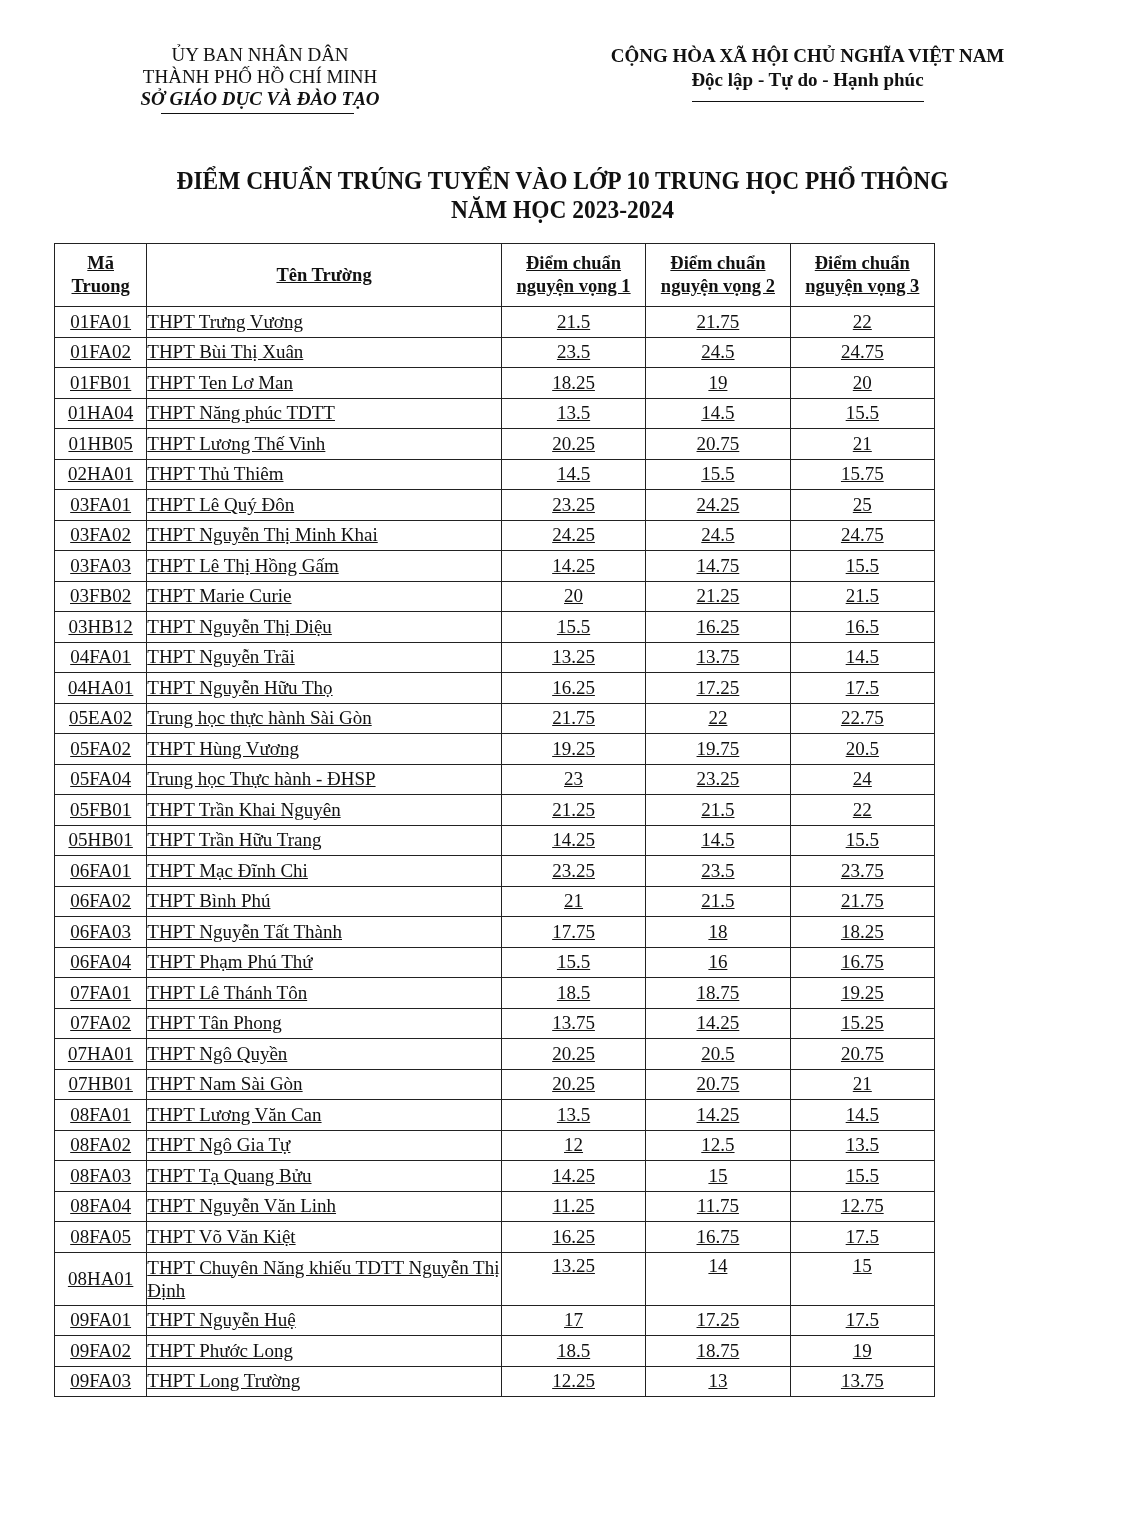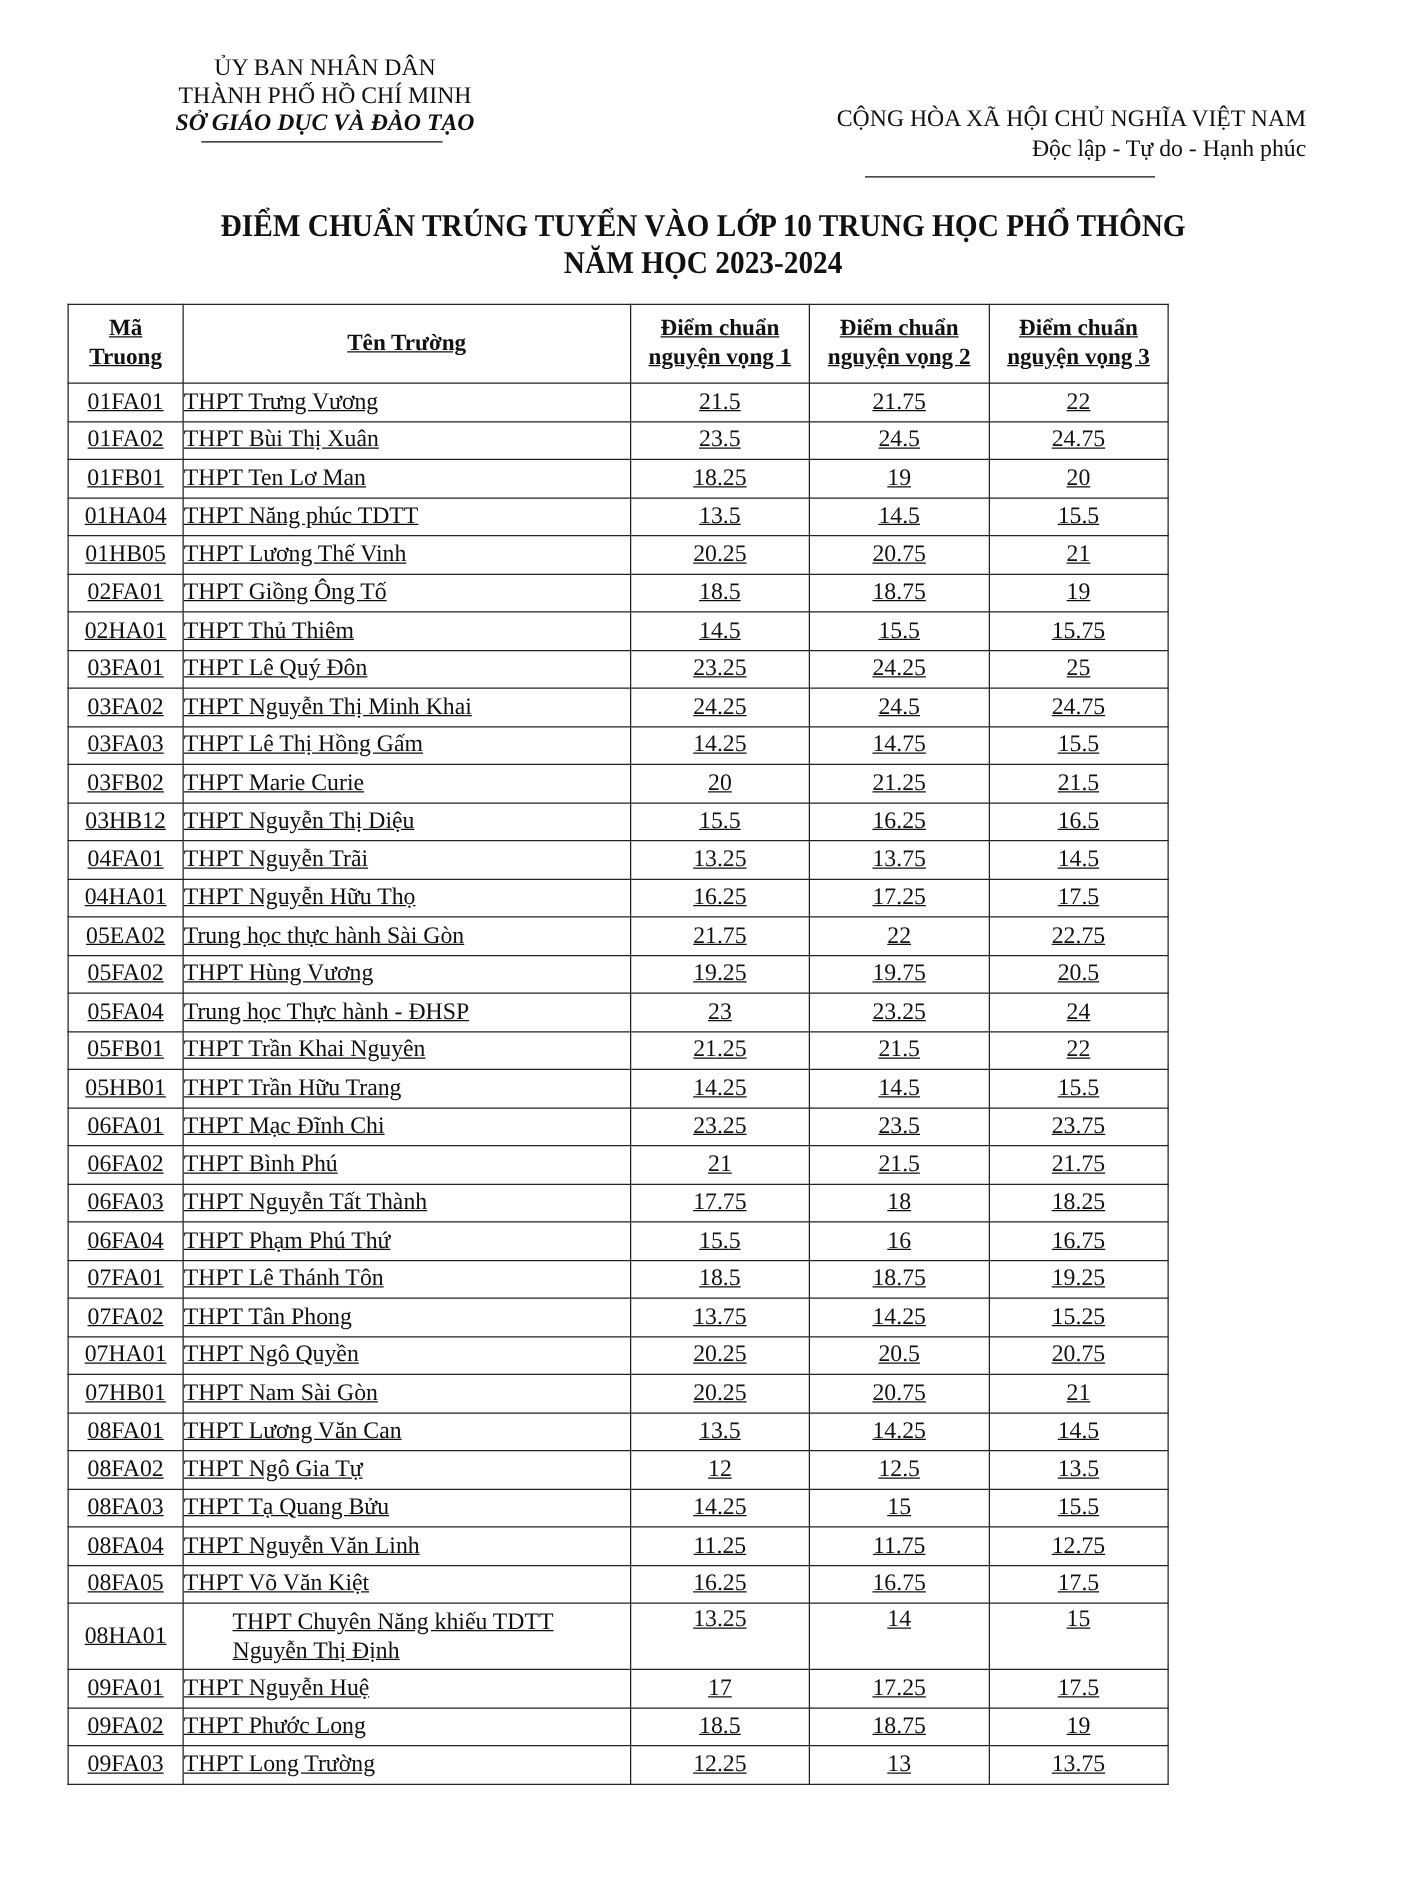--- a/index.html
+++ b/index.html
@@ -1,34 +1,34 @@
 <!DOCTYPE html>
 <html><head>
 <meta charset="utf-8">
 <style>
   html, body { margin: 0; padding: 0; background: #ffffff; }
   body { width: 1125px; height: 1519px; position: relative; overflow: hidden;
          font-family: "Liberation Serif", "DejaVu Serif", serif; color: #111; }
   .hdr-left { position: absolute; left: 84px; top: 44px; width: 352px; text-align: center; font-size: 19px; line-height: 22px; }
   .hdr-left .bold { font-weight: bold; font-style: italic; }
   .hdr-left .rule { width: 193px; height: 1px; background: #111; margin: 3px auto 0 auto; position: relative; left: -3px; }
-  .hdr-right { position: absolute; left: 570px; top: 44px; width: 475px; text-align: right; font-size: 19px; font-weight: normal; line-height: 24px; margin-top: 40px; }
+  .hdr-right { position: absolute; left: 570px; top: 44px; width: 475px; text-align: center; font-size: 19px; font-weight: bold; line-height: 24px; }
   .hdr-right .rule { width: 232px; height: 1px; background: #111; margin: 9px auto 0 auto; }
   .title { position: absolute; left: 0; width: 1125px; text-align: center; font-weight: bold; font-size: 25.5px; line-height: 29px; top: 166px; transform: scaleX(0.92); transform-origin: center; }
   table.scores { position: absolute; left: 54px; top: 243px; width: 881px; border-collapse: collapse; font-size: 19px; text-decoration: underline; }
   table.scores th, table.scores td { border: 1.6px solid #222; padding: 0; }
   table.scores th { height: 62px; font-weight: bold; font-size: 18.5px; line-height: 23px; text-align: center; }
   table.scores td { height: 29.5px; line-height: 22px; }
   col.c-code { width: 97px; } col.c-name { width: 408px; } col.c-s { width: 160px; }
   td.code { text-align: center; }
   td.name { text-align: left; padding-left: 4px; }
   td.score { text-align: center; }
   tr.tall td { height: 50px; }
   tr.tall td.score { vertical-align: top; padding-top: 2px; }
-  tr.tall td.name { line-height: 23px; padding-left: 39px; }
+  tr.tall td.name { line-height: 23px; }
 </style>
 </head>
 <body>
 
 <div class="hdr-left">
   <div>ỦY BAN NHÂN DÂN</div>
   <div>THÀNH PHỐ HỒ CHÍ MINH</div>
   <div class="bold">SỞ GIÁO DỤC VÀ ĐÀO TẠO</div>
   <div class="rule"></div>
 </div>
@@ -105,27 +105,20 @@
         <td class="score">15.5</td>
       </tr>
       <tr>
         <td class="code">01HB05</td>
         <td class="name">THPT Lương Thế Vinh</td>
         <td class="score">20.25</td>
         <td class="score">20.75</td>
         <td class="score">21</td>
       </tr>
       <tr>
-        <td class="code">02FA01</td>
-        <td class="name">THPT Giồng Ông Tố</td>
-        <td class="score">18.5</td>
-        <td class="score">18.75</td>
-        <td class="score">19</td>
-      </tr>
-      <tr>
         <td class="code">02HA01</td>
         <td class="name">THPT Thủ Thiêm</td>
         <td class="score">14.5</td>
         <td class="score">15.5</td>
         <td class="score">15.75</td>
       </tr>
       <tr>
         <td class="code">03FA01</td>
         <td class="name">THPT Lê Quý Đôn</td>
         <td class="score">23.25</td>

